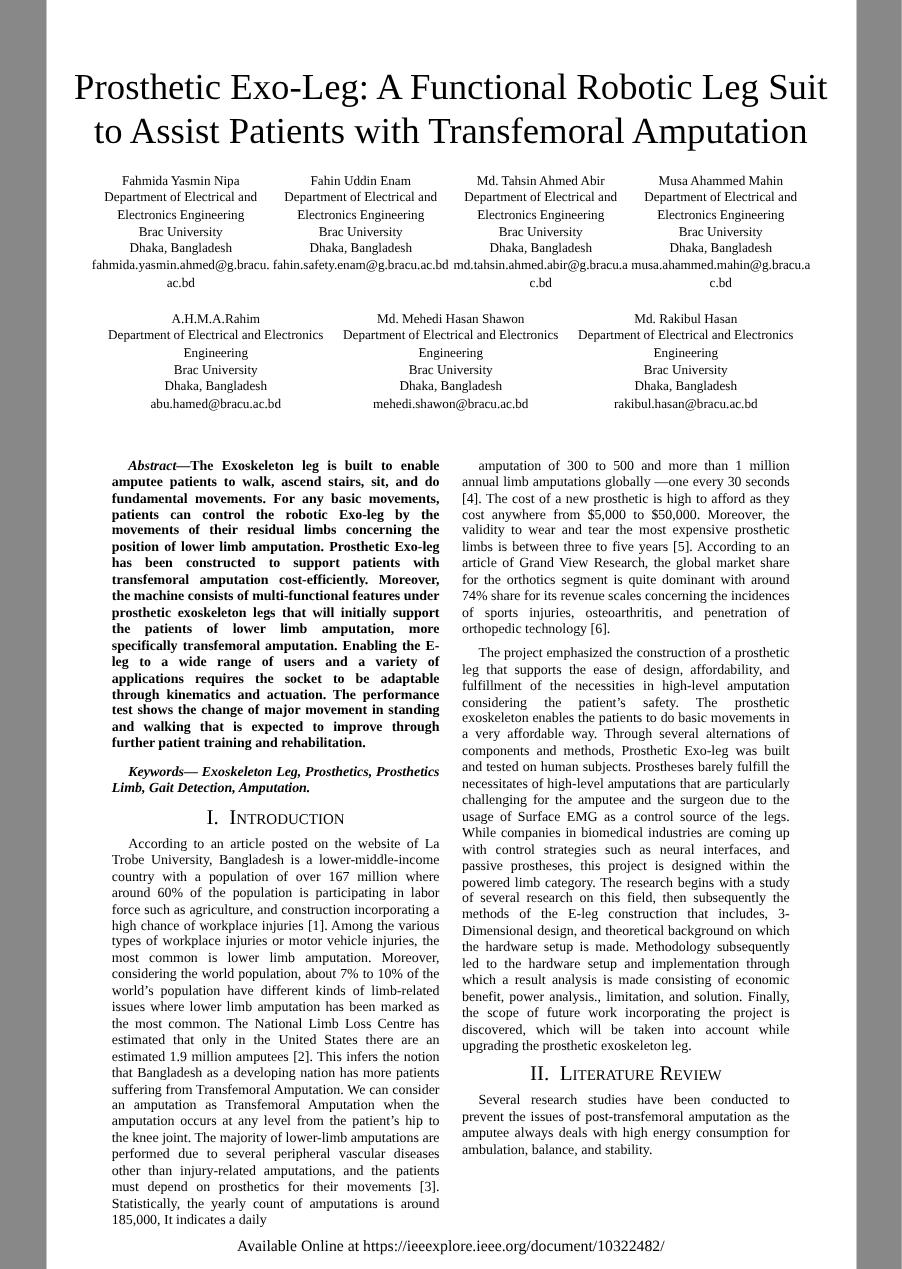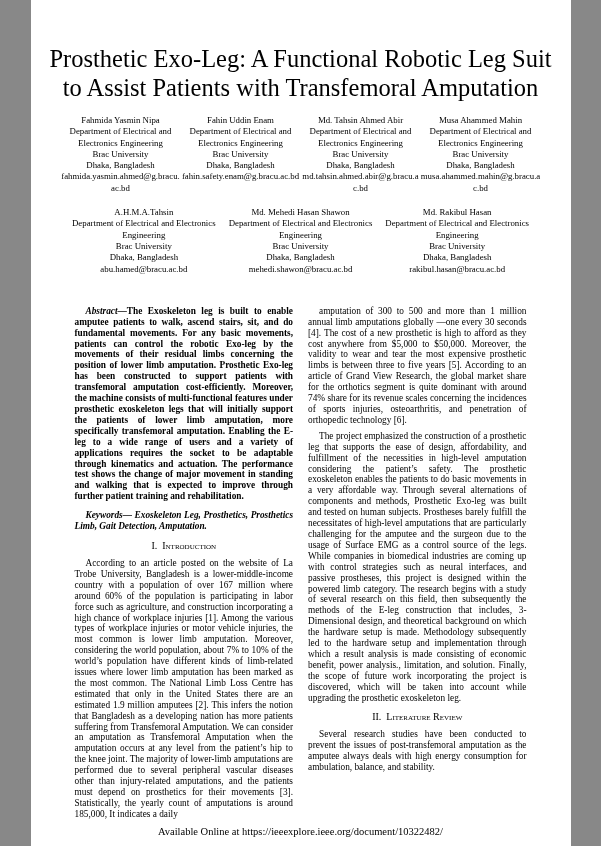--- a/index.html
+++ b/index.html
@@ -74,21 +74,21 @@
   .abstract-lead {
     font-style: italic;
   }
   .keywords-p {
     font-weight: bold;
     font-style: italic;
     margin-top: 8px !important;
   }
   .section-heading {
     text-align: center;
-    font-size: 10px;
+    font-size: 14px;
     line-height: 12px;
     font-variant: small-caps;
     margin: 8px 0 6px 0;
   }
   .body-p + .body-p { margin-top: 5px !important; }
   
   .footer {
     position: absolute;
     left: 0;
     right: 0;
@@ -133,21 +133,21 @@
       <div class="a-name">Musa Ahammed Mahin</div>
       <div class="a-line">Department of Electrical and Electronics Engineering</div>
       <div class="a-line">Brac University</div>
       <div class="a-line">Dhaka, Bangladesh</div>
       <div class="a-email">musa.ahammed.mahin@g.bracu.ac.bd</div>
     </div>
   </div>
 
   <div class="authors-row authors-row-2">
     <div class="author">
-      <div class="a-name">A.H.M.A.Tahsin</div>
+      <div class="a-name">A.H.M.A.Rahim</div>
       <div class="a-line">Department of Electrical and Electronics Engineering</div>
       <div class="a-line">Brac University</div>
       <div class="a-line">Dhaka, Bangladesh</div>
       <div class="a-email">abu.hamed@bracu.ac.bd</div>
     </div>
     <div class="author">
       <div class="a-name">Md. Mehedi Hasan Shawon</div>
       <div class="a-line">Department of Electrical and Electronics Engineering</div>
       <div class="a-line">Brac University</div>
       <div class="a-line">Dhaka, Bangladesh</div>

